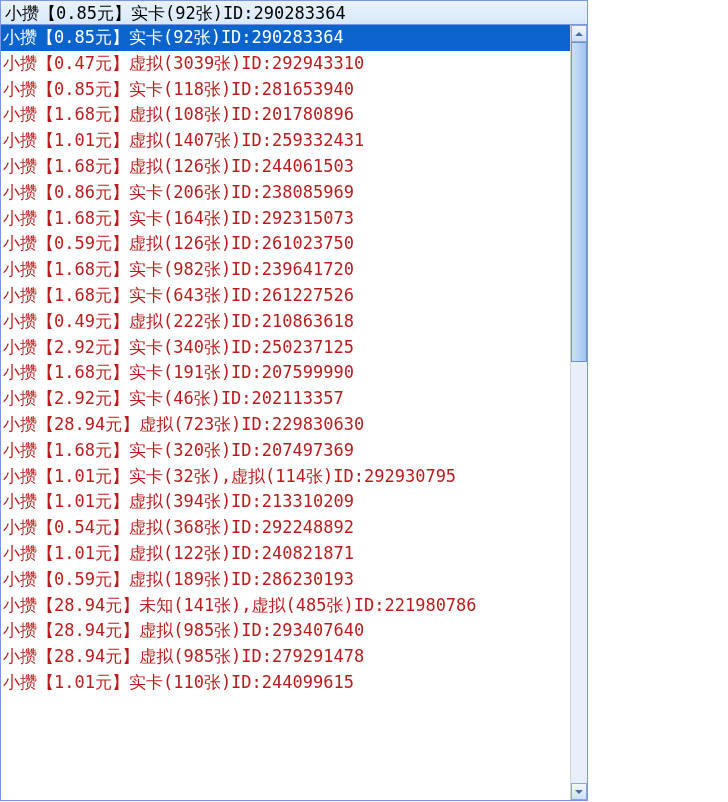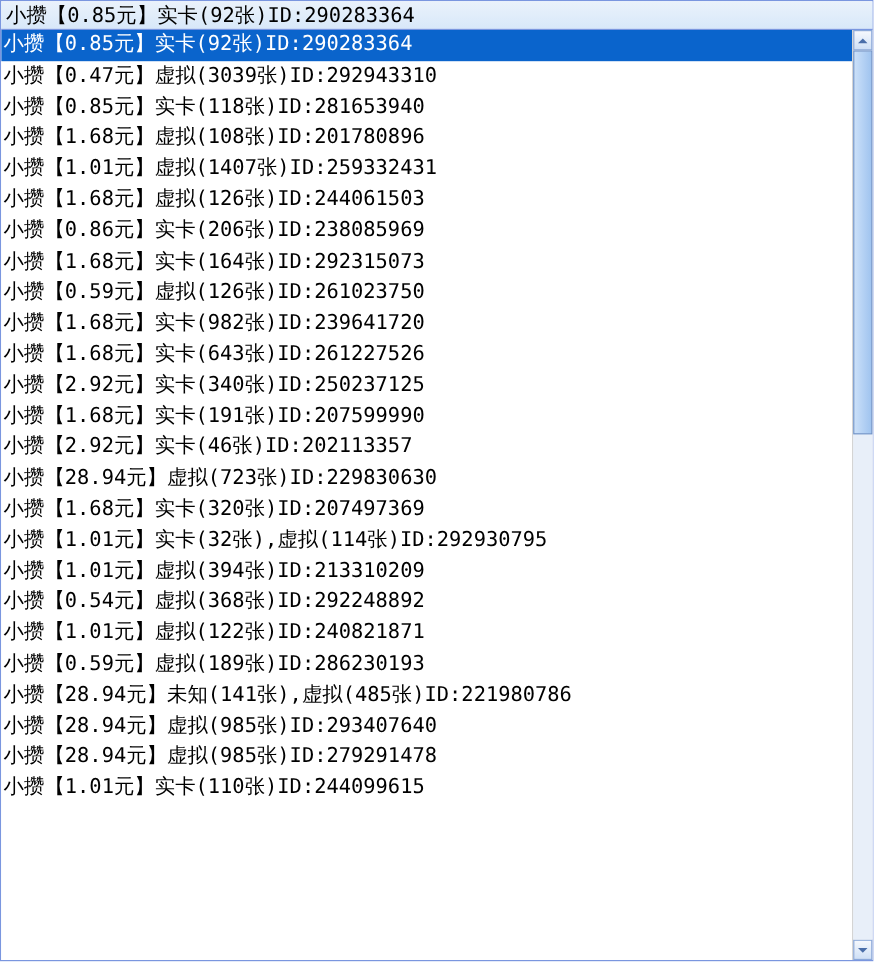--- a/index.html
+++ b/index.html
@@ -9,21 +9,21 @@
     }
     body {
       font-family: "SimSun", "宋体", monospace;
       font-size: 17px;
       background: #ffffff;
       width: 728px;
       height: 802px;
       overflow: hidden;
     }
     .combo-container {
-      width: 728px;
+      width: 588px;
       border: 1px solid #7a96df;
     }
     .combo-display {
       width: 100%;
       height: 24px;
       background: linear-gradient(to bottom, #eaf2fb, #d8e8f9);
       border-bottom: 1px solid #7a96df;
       padding: 2px 4px;
       color: #000000;
       font-size: 17px;
@@ -41,21 +41,21 @@
     }
     .list-content {
       flex: 1;
       overflow: hidden;
     }
     .list-item {
       height: 25.8px;
       line-height: 25.8px;
       padding: 0 2px;
       white-space: nowrap;
-      color: #000000;
+      color: #b91c1c;
       cursor: default;
       font-size: 17px;
     }
     .list-item.selected {
       background: #0a64cc;
       color: #ffffff;
     }
     .scrollbar {
       width: 17px;
       background: #f0f0f0;
@@ -103,20 +103,21 @@
         <div class="list-item">小攒【0.47元】虚拟(3039张)ID:292943310</div>
         <div class="list-item">小攒【0.85元】实卡(118张)ID:281653940</div>
         <div class="list-item">小攒【1.68元】虚拟(108张)ID:201780896</div>
         <div class="list-item">小攒【1.01元】虚拟(1407张)ID:259332431</div>
         <div class="list-item">小攒【1.68元】虚拟(126张)ID:244061503</div>
         <div class="list-item">小攒【0.86元】实卡(206张)ID:238085969</div>
         <div class="list-item">小攒【1.68元】实卡(164张)ID:292315073</div>
         <div class="list-item">小攒【0.59元】虚拟(126张)ID:261023750</div>
         <div class="list-item">小攒【1.68元】实卡(982张)ID:239641720</div>
         <div class="list-item">小攒【1.68元】实卡(643张)ID:261227526</div>
+        <div class="list-item">小攒【0.49元】虚拟(222张)ID:210863618</div>
         <div class="list-item">小攒【2.92元】实卡(340张)ID:250237125</div>
         <div class="list-item">小攒【1.68元】实卡(191张)ID:207599990</div>
         <div class="list-item">小攒【2.92元】实卡(46张)ID:202113357</div>
         <div class="list-item">小攒【28.94元】虚拟(723张)ID:229830630</div>
         <div class="list-item">小攒【1.68元】实卡(320张)ID:207497369</div>
         <div class="list-item">小攒【1.01元】实卡(32张),虚拟(114张)ID:292930795</div>
         <div class="list-item">小攒【1.01元】虚拟(394张)ID:213310209</div>
         <div class="list-item">小攒【0.54元】虚拟(368张)ID:292248892</div>
         <div class="list-item">小攒【1.01元】虚拟(122张)ID:240821871</div>
         <div class="list-item">小攒【0.59元】虚拟(189张)ID:286230193</div>

